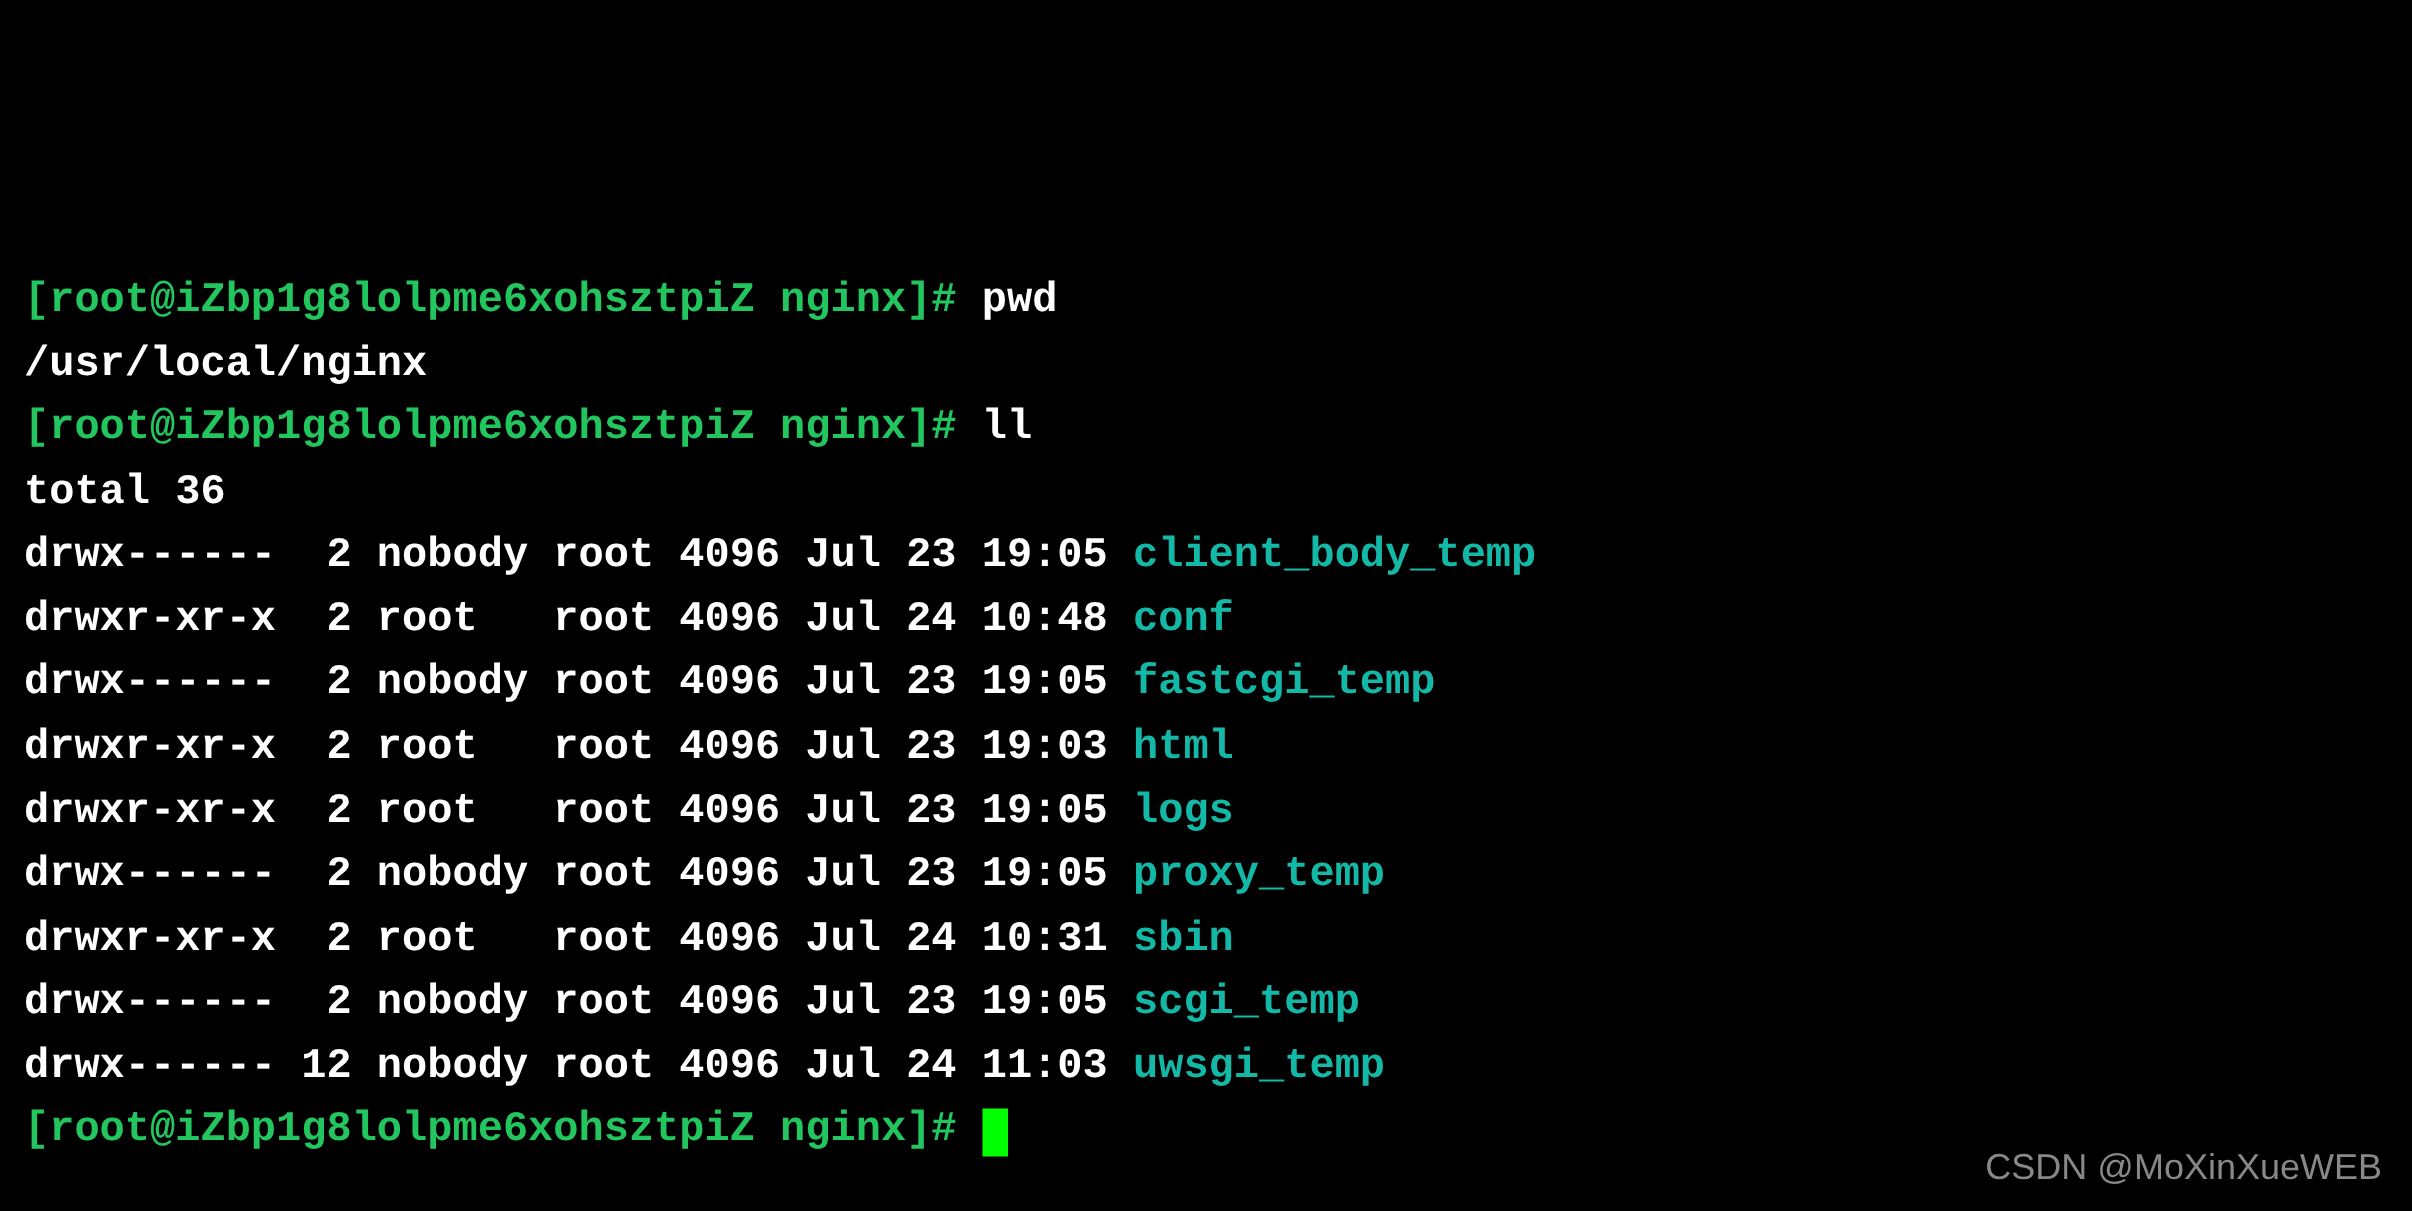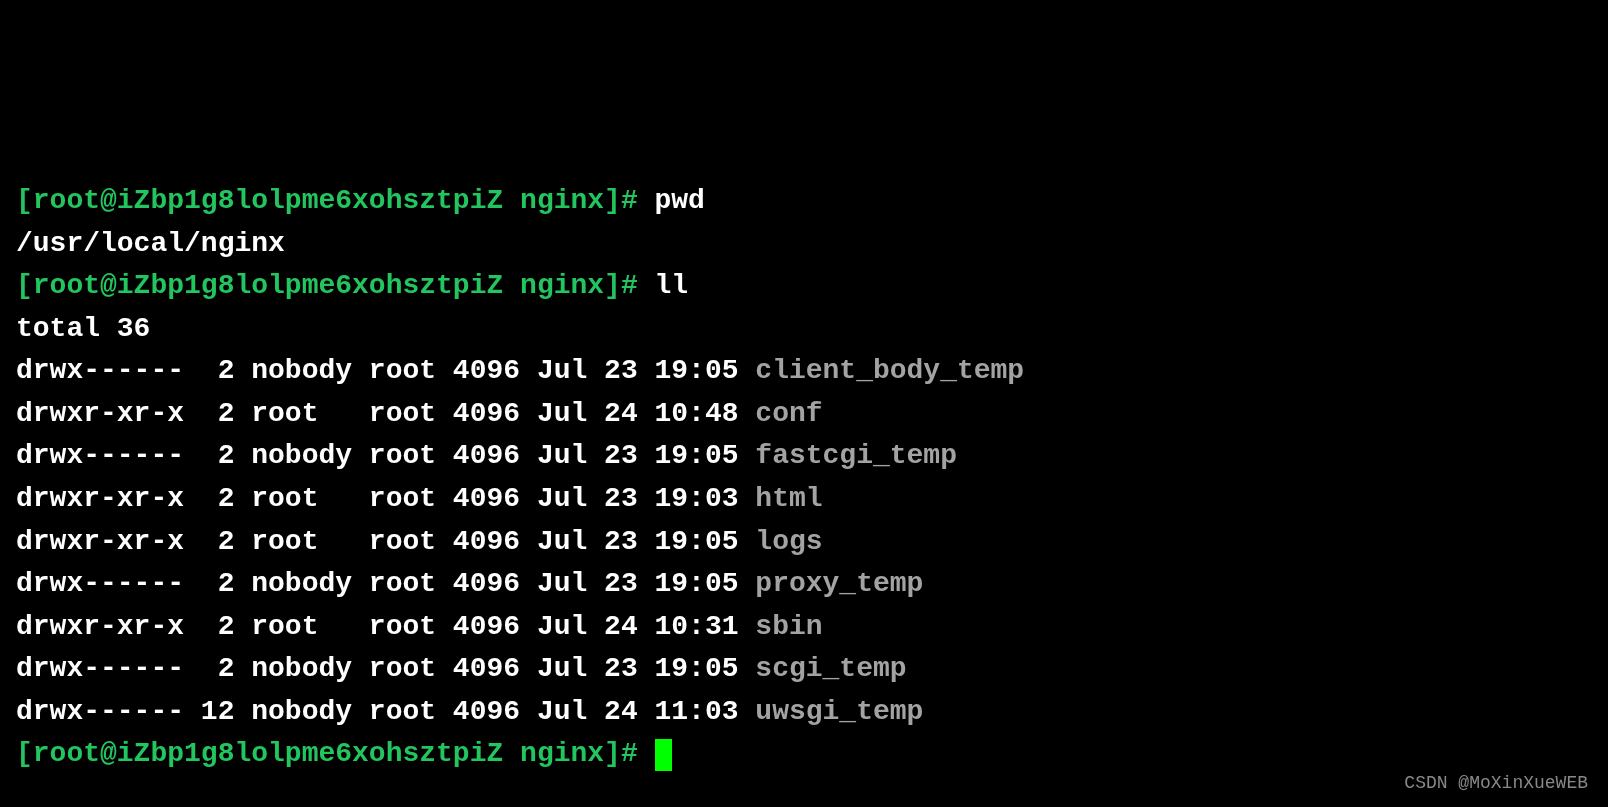--- a/index.html
+++ b/index.html
@@ -10,37 +10,37 @@
       font-size: 28px;
       font-weight: bold;
       line-height: 1.52;
       padding: 10px 16px;
       width: 1608px;
       height: 807px;
       position: relative;
       white-space: pre;
     }
     .prompt { color: #22c55e; }
-    .dirname { color: #a3a3a3; font-weight: bold; }
+    .dirname { color: #14b8a6; font-weight: bold; }
     .cursor {
       display: inline-block;
       width: 17px;
       height: 32px;
       background: #00ff00;
       vertical-align: text-bottom;
       margin-bottom: -2px;
     }
     .watermark {
       position: absolute;
       bottom: 10px;
       right: 20px;
       color: #888;
-      font-size: 18px;
+      font-size: 24px;
       font-weight: normal;
-      font-family: Liberation Mono, monospace;
+      font-family: Liberation Sans, sans-serif;
     }
     .line { display: block; }
   </style>
 </head>
 <body>
 
 
 
 <div><span class="line"><span class="prompt">[root@iZbp1g8lolpme6xohsztpiZ nginx]# </span><span>pwd</span></span><span class="line">/usr/local/nginx</span><span class="line"><span class="prompt">[root@iZbp1g8lolpme6xohsztpiZ nginx]# </span><span>ll</span></span><span class="line">total 36</span><span class="line"><span>drwx------  2 nobody root 4096 Jul 23 19:05 </span><span class="dirname">client_body_temp</span></span><span class="line"><span>drwxr-xr-x  2 root   root 4096 Jul 24 10:48 </span><span class="dirname">conf</span></span><span class="line"><span>drwx------  2 nobody root 4096 Jul 23 19:05 </span><span class="dirname">fastcgi_temp</span></span><span class="line"><span>drwxr-xr-x  2 root   root 4096 Jul 23 19:03 </span><span class="dirname">html</span></span><span class="line"><span>drwxr-xr-x  2 root   root 4096 Jul 23 19:05 </span><span class="dirname">logs</span></span><span class="line"><span>drwx------  2 nobody root 4096 Jul 23 19:05 </span><span class="dirname">proxy_temp</span></span><span class="line"><span>drwxr-xr-x  2 root   root 4096 Jul 24 10:31 </span><span class="dirname">sbin</span></span><span class="line"><span>drwx------  2 nobody root 4096 Jul 23 19:05 </span><span class="dirname">scgi_temp</span></span><span class="line"><span>drwx------ 12 nobody root 4096 Jul 24 11:03 </span><span class="dirname">uwsgi_temp</span></span><span class="line"><span class="prompt">[root@iZbp1g8lolpme6xohsztpiZ nginx]# </span><span class="cursor"></span></span></div>
 

